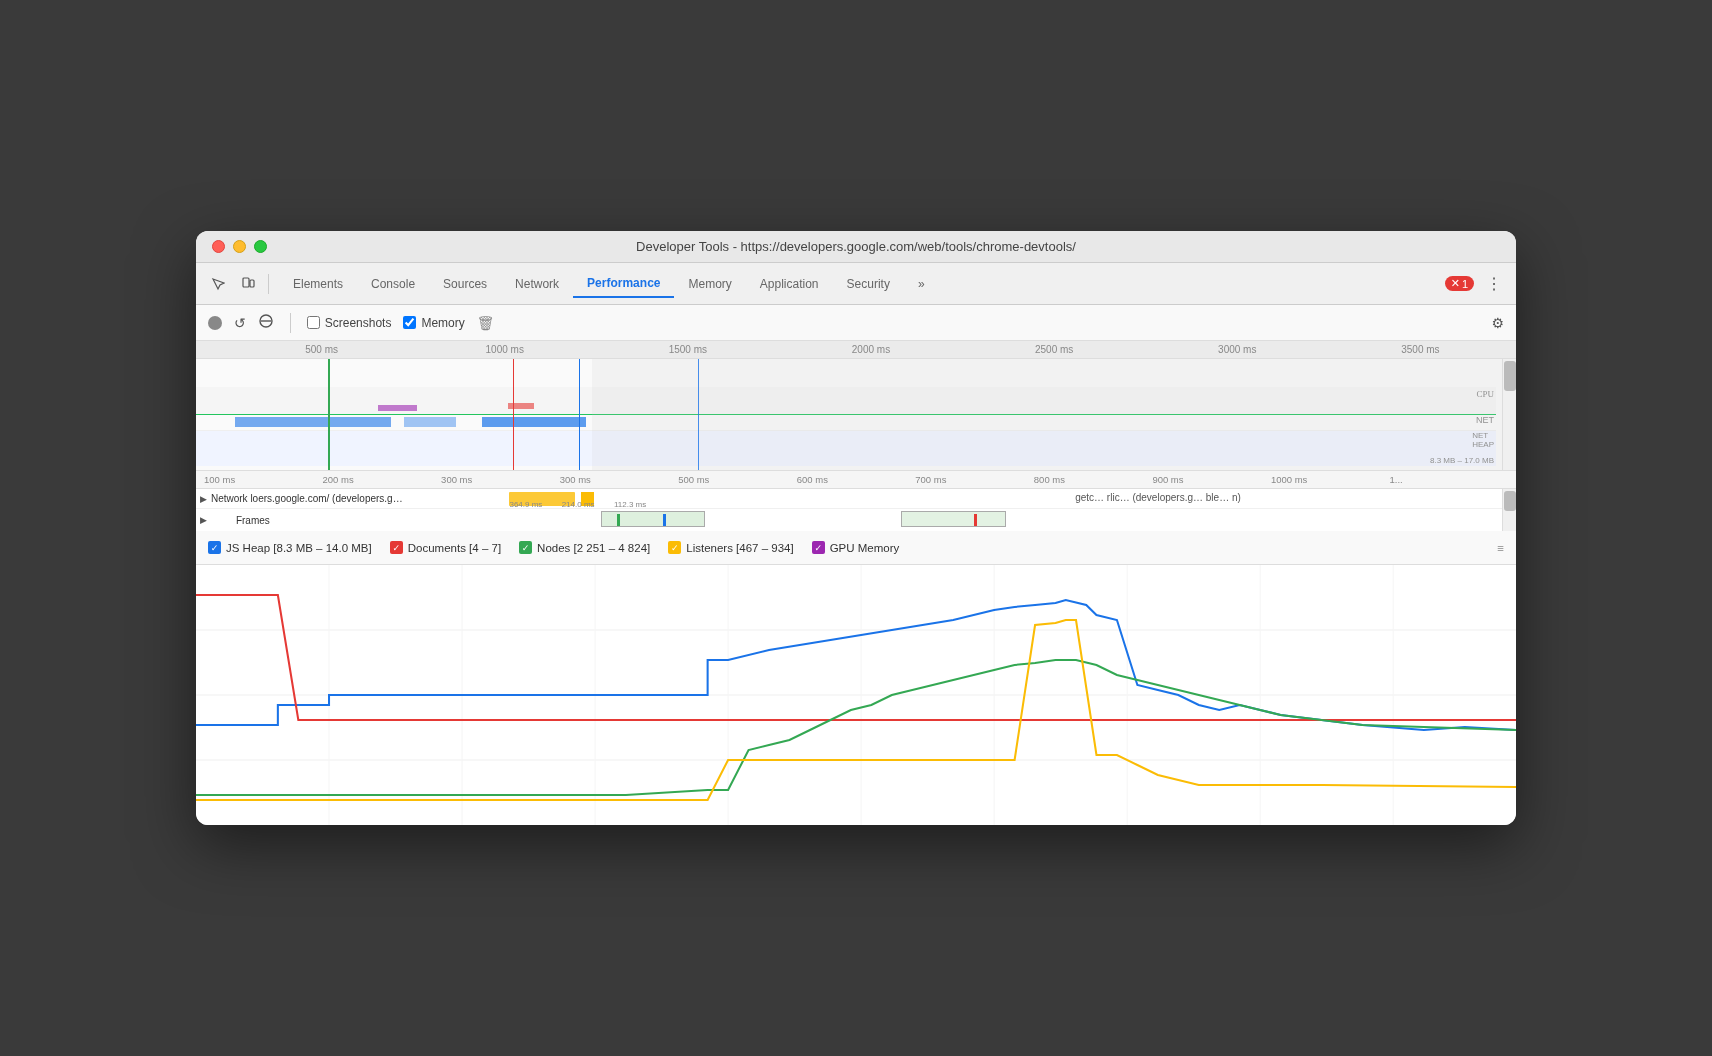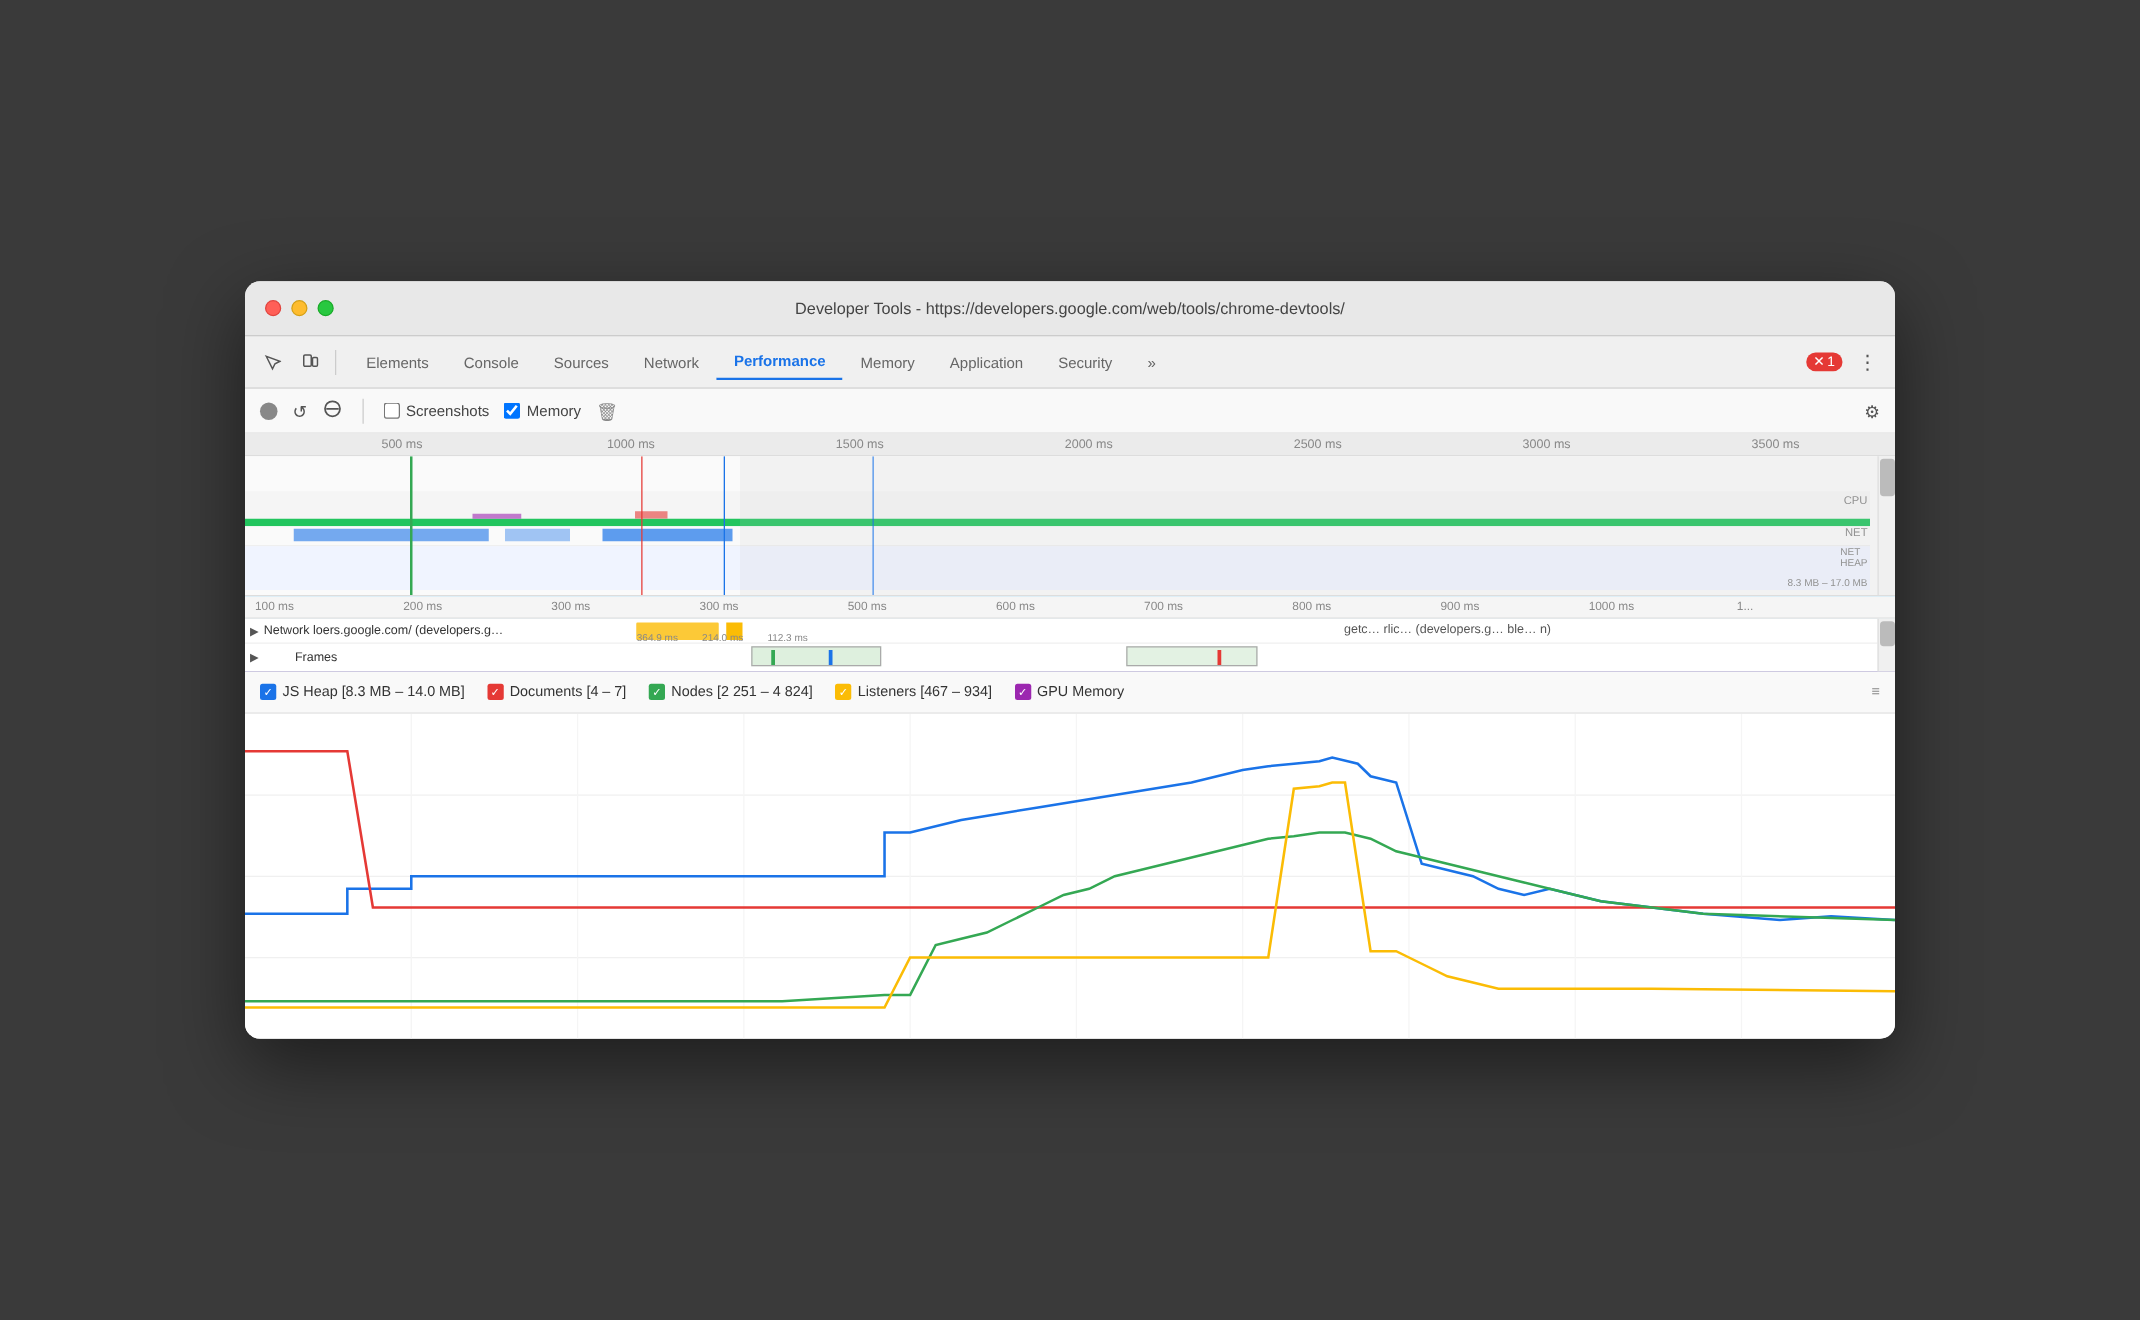--- a/index.html
+++ b/index.html
@@ -13,21 +13,21 @@
     }
     .window {
       width: 1320px;
       background: #f5f5f5;
       border-radius: 12px;
       box-shadow: 0 20px 60px rgba(0,0,0,0.5);
       overflow: hidden;
     }
     .title-bar {
       background: #e8e8e8;
-      height: 44px;
+      height: 32px;
       display: flex;
       align-items: center;
       padding: 0 16px;
       border-bottom: 1px solid #ccc;
       position: relative;
     }
     .traffic-lights {
       display: flex;
       gap: 8px;
       z-index: 1;
@@ -169,21 +169,21 @@
     
     .timeline-overview {
       background: #fafafa;
       border-bottom: 1px solid #ddd;
       position: relative;
       height: 120px;
       overflow: hidden;
     }
     
     .timeline-detail {
-      background: #7dd3fc;
+      background: #6d28d9;
       border-bottom: 6px solid #701a75;
       height: 60px;
       position: relative;
     }
     .detail-ruler {
       height: 18px;
       background: #f5f5f5;
       border-bottom: 1px solid #ddd;
       display: flex;
       align-items: center;
@@ -342,21 +342,21 @@
         <span style="flex:1; text-align:center;">2000 ms</span>
         <span style="flex:1; text-align:center;">2500 ms</span>
         <span style="flex:1; text-align:center;">3000 ms</span>
         <span style="flex:1; text-align:center;">3500 ms</span>
       </div>
     </div>
 
     <div style="position:relative; height:112px; background:#fafafa; overflow:hidden;">
 
 
-      <div style="position:absolute; top:28px; left:0; right:20px; height:28px; background:#f5f5f5; border-bottom:6px solid #22c55e;">
+      <div style="position:absolute; top:28px; left:0; right:20px; height:28px; background:#f5f5f5; border-bottom:1px solid #22c55e;font-family:Liberation Serif, serif;">
         <svg width="100%" height="100%">
 
           <polygon points="3%,28 5%,10 7%,8 8%,12 10%,6 12%,4 14%,8 16%,12 17%,15 18%,20 19%,24 20%,26 21%,28" fill="#fbbc05" opacity="0.7"></polygon>
           <polygon points="21%,28 22%,22 23%,18 24%,14 25%,10 26%,8 27%,12 28%,18 29%,22 30%,24 31%,28" fill="#fbbc05" opacity="0.7"></polygon>
 
           <rect x="14%" y="18" width="3%" height="6" fill="#9c27b0" opacity="0.6"></rect>
           <rect x="24%" y="16" width="2%" height="6" fill="#e53935" opacity="0.6"></rect>
         </svg>
         <span style="position:absolute; right:2px; top:2px; font-size:9px; color:#888;">CPU</span>
       </div>

